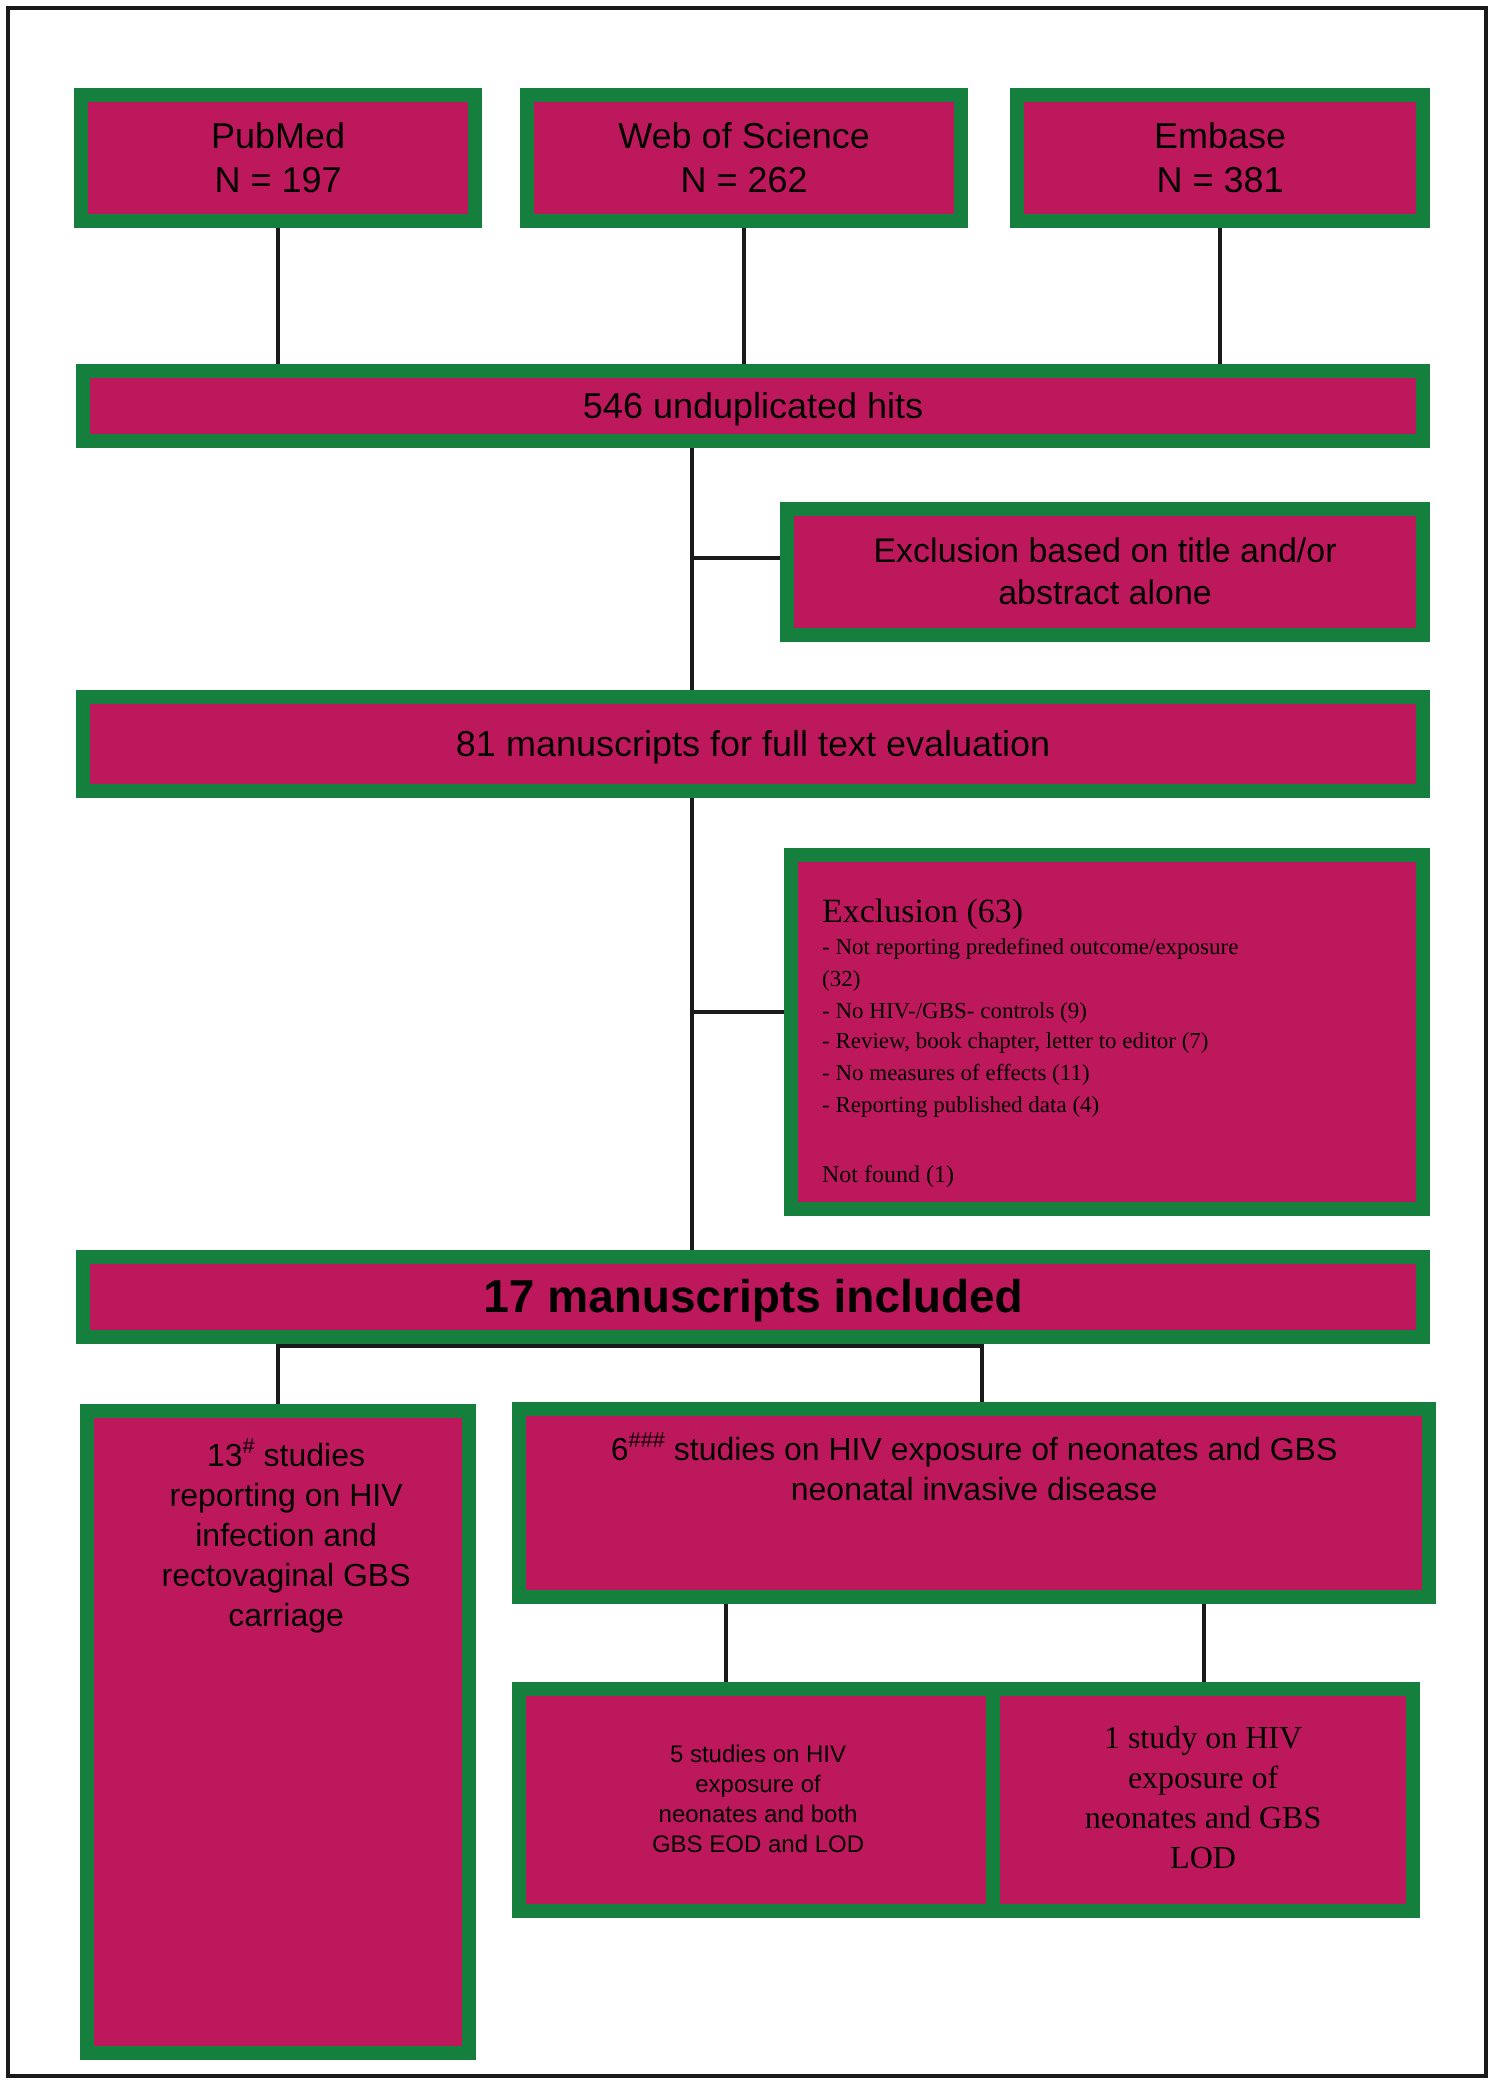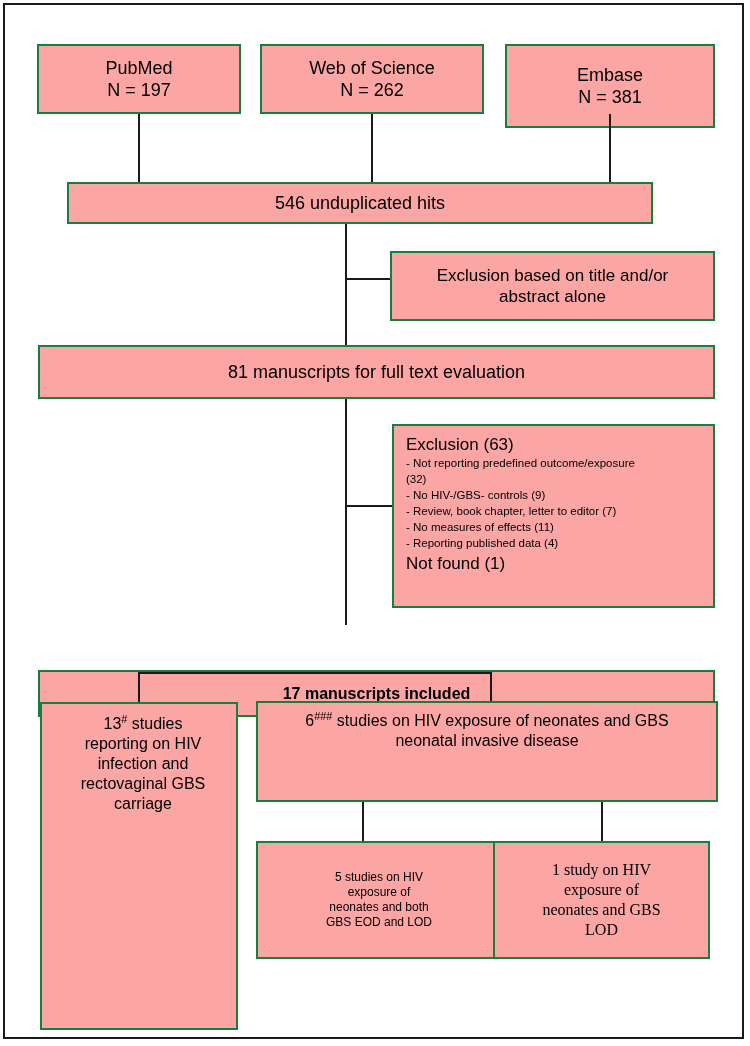--- a/index.html
+++ b/index.html
@@ -23,73 +23,74 @@
     position: absolute;
     left: 3px;
     top: 3px;
     width: 741px;
     height: 1036px;
     border: 2px solid #1a1a1a;
     box-sizing: border-box;
   }
   .box {
     position: absolute;
-    border: 2px solid #15803d;
+    border: 7px solid #15803d;
     box-sizing: border-box;
-    background: #fca5a5;
+    background: #be185d;
     display: flex;
     align-items: center;
     justify-content: center;
     text-align: center;
     line-height: 1.25;
     color: #000000;
   }
   .box.top-align {
     align-items: flex-start;
   }
   .box.left-align {
-    align-items: flex-start;
+    align-items: flex-end;
     justify-content: flex-start;
     text-align: left;
+    font-family: Liberation Serif, serif;
   }
   .conn {
     position: absolute;
     background: #1a1a1a;
   }
   .conn-v { width: 2px; }
   .conn-h { height: 2px; }
 
   
   #box-pubmed     { left: 37px;  top: 44px;  width: 204px; height: 70px;  font-size: 18px; }
   #box-wos        { left: 260px; top: 44px;  width: 224px; height: 70px;  font-size: 18px; }
-  #box-embase     { left: 505px; top: 44px;  width: 210px; height: 84px;  font-size: 18px; }
-  #box-unduped    { left: 38px;  top: 182px; width: 586px; height: 42px;  font-size: 18px; margin-left: 29px; }
+  #box-embase     { left: 505px; top: 44px;  width: 210px; height: 70px;  font-size: 18px; }
+  #box-unduped    { left: 38px;  top: 182px; width: 677px; height: 42px;  font-size: 18px; }
   #box-excl-title { left: 390px; top: 251px; width: 325px; height: 70px;  font-size: 17px; padding: 0 21px; }
   #box-fulltext   { left: 38px;  top: 345px; width: 677px; height: 54px;  font-size: 18px; }
   #box-excl-list  { left: 392px; top: 424px; width: 323px; height: 184px; font-size: 12px; padding: 8px 10px 6px 12px; }
-  #box-included   { left: 38px;  top: 625px; width: 677px; height: 47px;  font-size: 16px; font-weight: 600; margin-top: 45px; }
+  #box-included   { left: 38px;  top: 625px; width: 677px; height: 47px;  font-size: 23px; font-weight: 600; }
   #box-left13     { left: 40px;  top: 702px; width: 198px; height: 328px; font-size: 16px; padding: 10px 8px 0 16px; }
   #box-six        { left: 256px; top: 701px; width: 462px; height: 101px; font-size: 16px; padding: 8px 12px 0 12px; }
   #box-five       { left: 256px; top: 841px; width: 246px; height: 118px; font-size: 12px; }
   #box-one        { left: 493px; top: 841px; width: 217px; height: 118px; font-size: 16px; font-family: Liberation Serif, serif; }
 
   .excl-head {
     font-size: 17px;
     display: block;
     margin-bottom: 1px;
   }
   .excl-item {
     display: block;
     font-size: 11.5px;
     line-height: 1.38;
   }
   .excl-foot {
-    font-size: 17px;
+    font-size: 12px;
     display: block;
-    margin-top: 2px;
+    margin-top: 18px;
   }
   .excl-inner { width: 100%; }
   sup {
     font-size: 0.68em;
     vertical-align: super;
     line-height: 0;
   }
   .line2 { display: block; }
 </style>
 </head>

